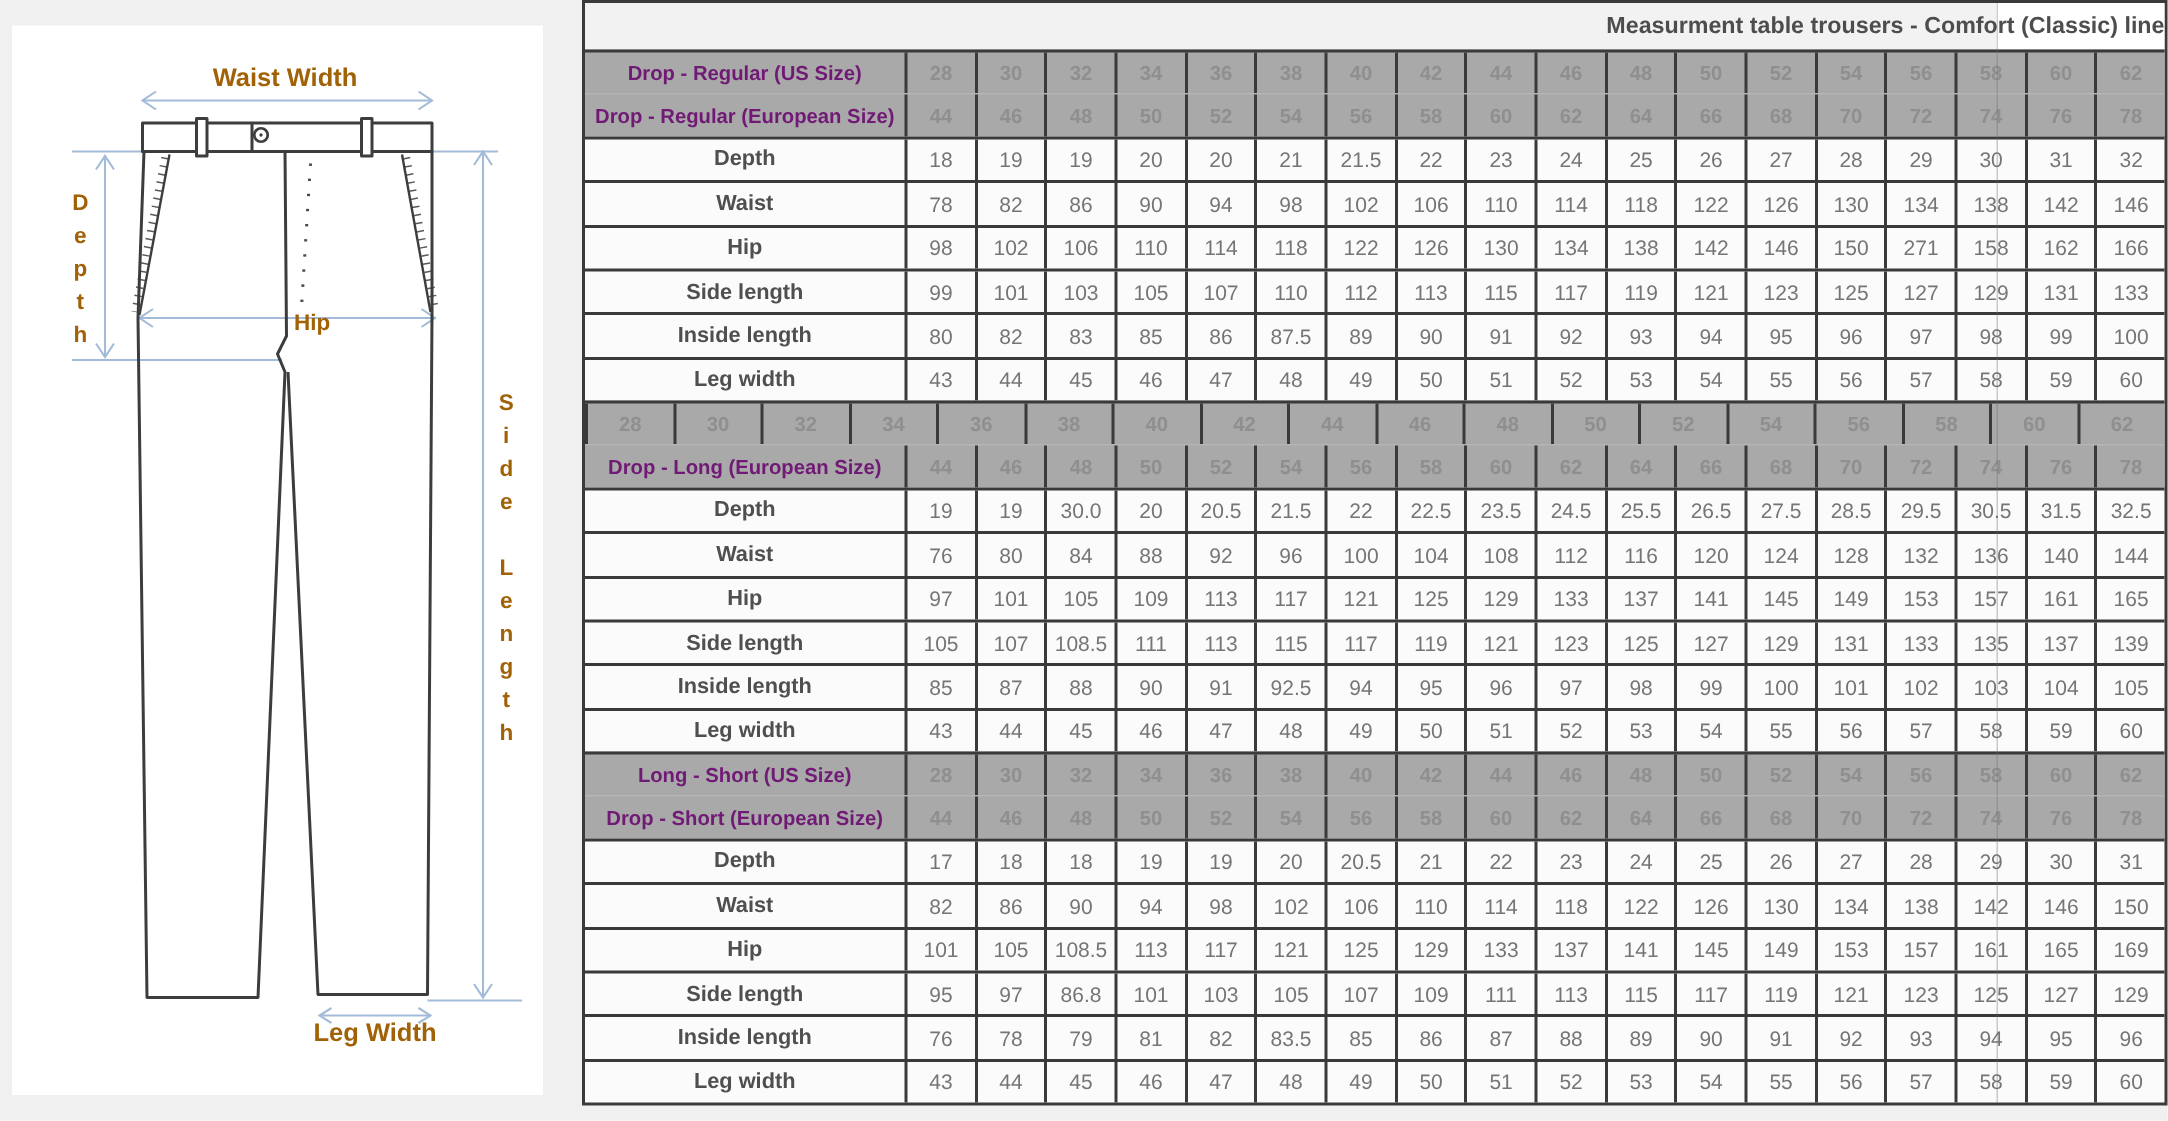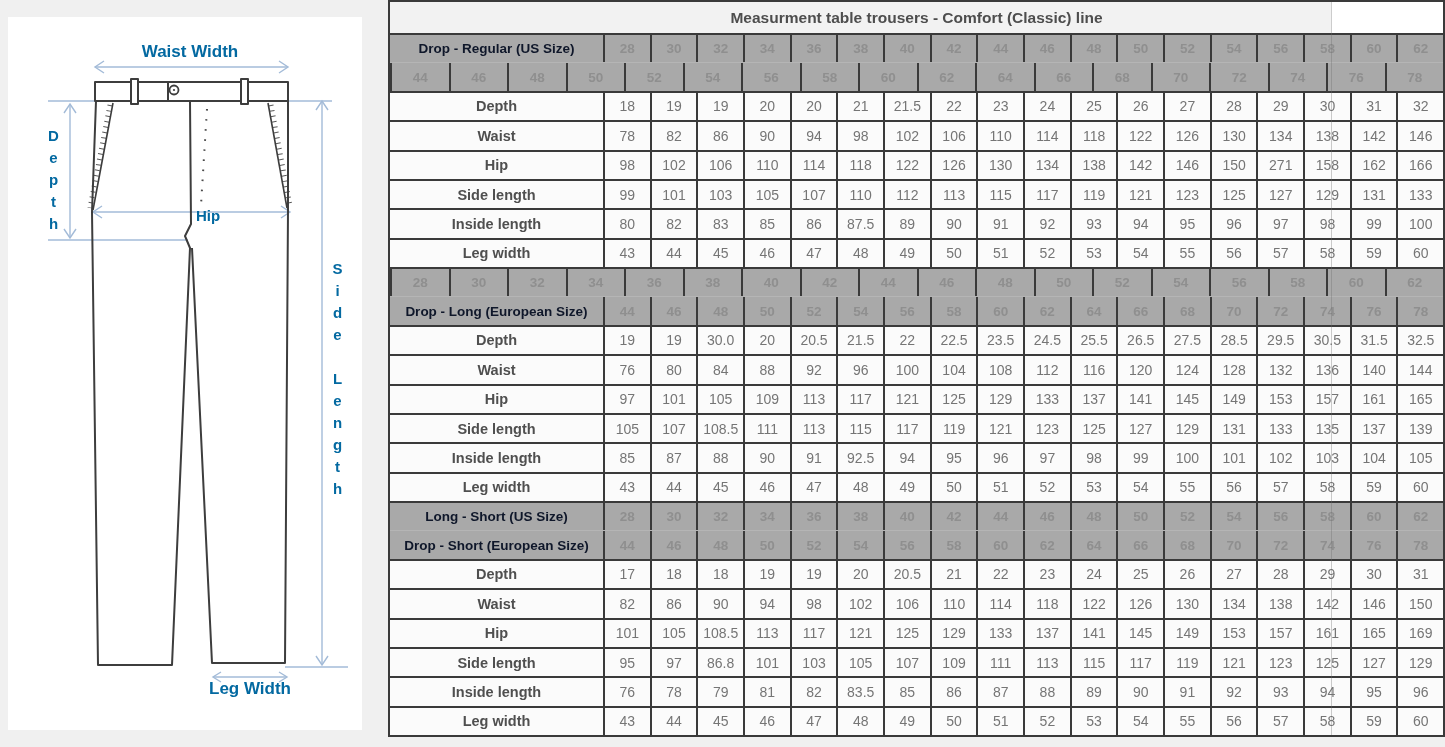--- a/index.html
+++ b/index.html
@@ -8,55 +8,55 @@
     background:#f0f0f0;
     font-family:"Liberation Sans", sans-serif;
   }
   
   .image-box{
     position:absolute;left:8px;top:17px;width:354px;height:713px;
     background:#ffffff;
   }
   .image-box svg{position:absolute;left:0;top:0;}
   .diag-label{
-    position:absolute;font-weight:bold;color:#0369a1;white-space:pre;
+    position:absolute;font-weight:bold;color:#a16207;white-space:pre;
   }
   .diag-label.horiz{font-size:17px;}
   .diag-label.small{font-size:15px;}
   .diag-label.vert{
     font-size:15px;
     writing-mode:vertical-rl;text-orientation:upright;
     letter-spacing:5px;line-height:1;
   }
   
   .tbl{
     position:absolute;left:388px;top:0;width:1057px;height:737px;
     box-sizing:border-box;border:2px solid #3a3a3a;background:#fbfbfb;
     display:flex;flex-direction:column;
   }
   .row{display:flex;min-height:0;border-top:2px solid #3a3a3a;}
   .row.title{
     flex:0 0 31px;border-top:none;
     background:linear-gradient(to right,#f2f2f2 941px,#ffffff 941px);
-    align-items:center;justify-content:center;
+    align-items:center;justify-content:flex-end;
   }
   .title-text{font-weight:bold;font-size:15.5px;color:#4d4d4d;}
   #rows{display:flex;flex-direction:column;flex:1;min-height:0;}
   #rows .row{flex:1;}
   .row.hdr{background:#a9a9a9;}
   .row.hdr2{border-top:1px solid #b5b5b5;}
   .lbl{
     flex:0 0 213px;display:flex;align-items:center;justify-content:center;
     font-weight:bold;font-size:14.5px;color:#4f4f4f;min-width:0;
   }
   .c{
     flex:1;display:flex;align-items:center;justify-content:center;
     border-left:2px solid #3a3a3a;font-size:14px;color:#757575;min-width:0;
   }
-  .row.hdr .lbl{color:#0f172a;font-size:13.5px;}
+  .row.hdr .lbl{color:#701a75;font-size:13.5px;}
   .row.hdr .c{color:#8f8f8f;font-weight:bold;font-size:13.5px;}
   .artifact{
     position:absolute;left:941px;top:0;width:1px;height:100%;
     background:rgba(110,110,110,0.35);pointer-events:none;
   }
 </style>
 </head>
 <body>
 
 <div class="image-box">
@@ -147,20 +147,21 @@
         <div class="c">48</div>
         <div class="c">50</div>
         <div class="c">52</div>
         <div class="c">54</div>
         <div class="c">56</div>
         <div class="c">58</div>
         <div class="c">60</div>
         <div class="c">62</div>
       </div>
       <div class="row hdr hdr2">
+        <div class="lbl">Drop - Regular (European Size)</div>
         <div class="c">44</div>
         <div class="c">46</div>
         <div class="c">48</div>
         <div class="c">50</div>
         <div class="c">52</div>
         <div class="c">54</div>
         <div class="c">56</div>
         <div class="c">58</div>
         <div class="c">60</div>
         <div class="c">62</div>

